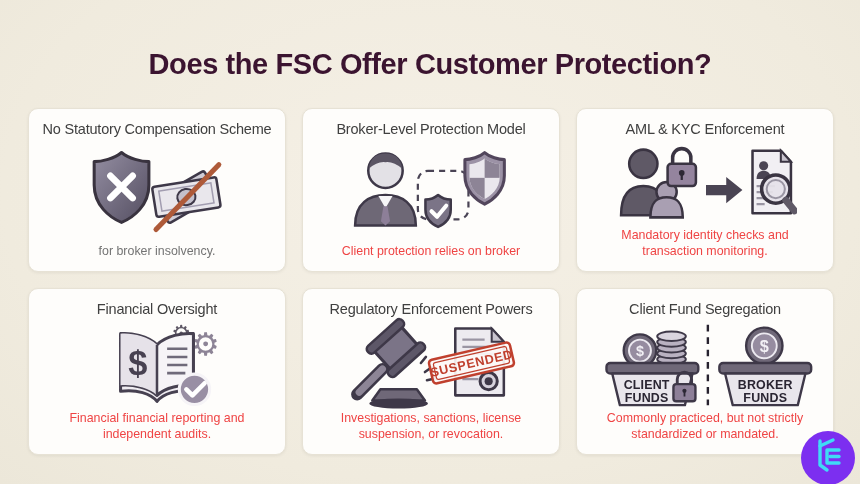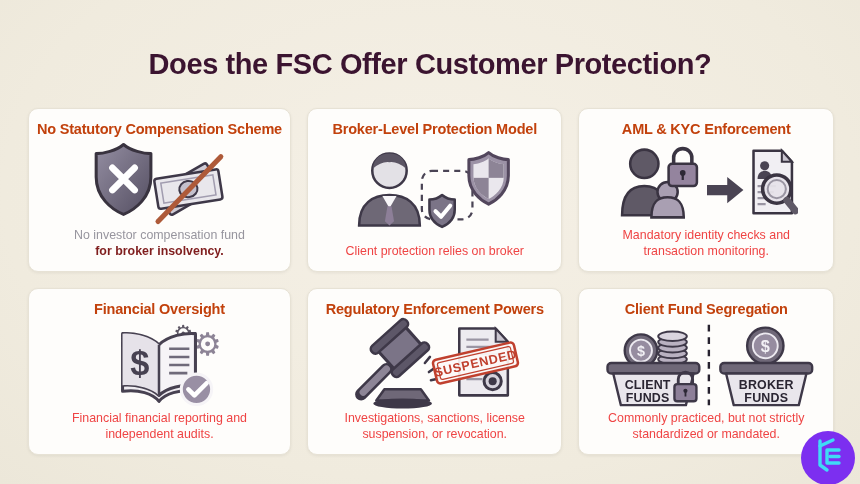--- a/index.html
+++ b/index.html
@@ -17,28 +17,28 @@
     display:grid;grid-template-columns:repeat(3,1fr);grid-template-rows:164px 167px;
     gap:16px 16px;
   }
   .card{
     background:#fefdfb;border:1px solid #e7e2d5;border-radius:10px;
     box-shadow:0 1px 3px rgba(70,60,45,.08);
     display:flex;flex-direction:column;align-items:center;
     padding:12px 8px 11px 8px;box-sizing:border-box;
   }
   .card-title{
-    font-size:14.5px;font-weight:700;color:#c2410c;letter-spacing:-0.2px;
+    font-size:14.5px;font-weight:400;color:#404040;letter-spacing:-0.2px;
     text-align:left;white-space:nowrap;
   }
   .card-icon{flex:1;display:flex;align-items:center;justify-content:center;min-height:0;}
   .card-desc{text-align:center;line-height:1.28;}
   .card-desc .l{font-size:12.4px;color:#ef4444;white-space:nowrap;}
   .card-desc .l.muted{color:#97959e;}
-  .card-desc .l.strong{font-weight:700;color:#7f1d1d;}
+  .card-desc .l.strong{font-weight:400;color:#737373;}
   .logo{position:absolute;right:3px;bottom:-3px;width:58px;height:58px;}
   svg text{font-family:"Liberation Sans",sans-serif;}
   svg text.gear{font-family:"DejaVu Sans",sans-serif;}
   svg text.binlabel{font-size:13px;font-weight:700;fill:#2a2532;letter-spacing:0.2px;}
   svg text.coin-d{font-weight:700;fill:#f2f0f5;}
 </style>
 </head>
 <body>
 
 <div class="main-title">Does the FSC Offer Customer Protection?</div>
@@ -64,21 +64,20 @@
           <g transform="rotate(-9)">
             <rect x="-32" y="-15" width="64" height="30" rx="2.5" fill="#e9e7ec" stroke="#3e3848" stroke-width="2.5"></rect>
             <rect x="-26" y="-10" width="52" height="20" fill="none" stroke="#a29db0" stroke-width="1.5"></rect>
             <ellipse rx="9" ry="8" fill="#c4c0cc" stroke="#3e3848" stroke-width="2"></ellipse>
           </g>
         </g>
         <line x1="74" y1="84" x2="136" y2="20" stroke="#ae5a39" stroke-width="5" stroke-linecap="round"></line>
       </svg>
     </div>
     <div class="card-desc">
-      <div class="l muted">No investor compensation fund</div>
       <div class="l strong">for broker insolvency.</div>
     </div>
   </div>
 
   <div class="card">
     <div class="card-title">Broker-Level Protection Model</div>
     <div class="card-icon">
       <svg width="172" height="94" viewBox="0 0 170 92">
         <defs>
           <clipPath id="bsClip">

